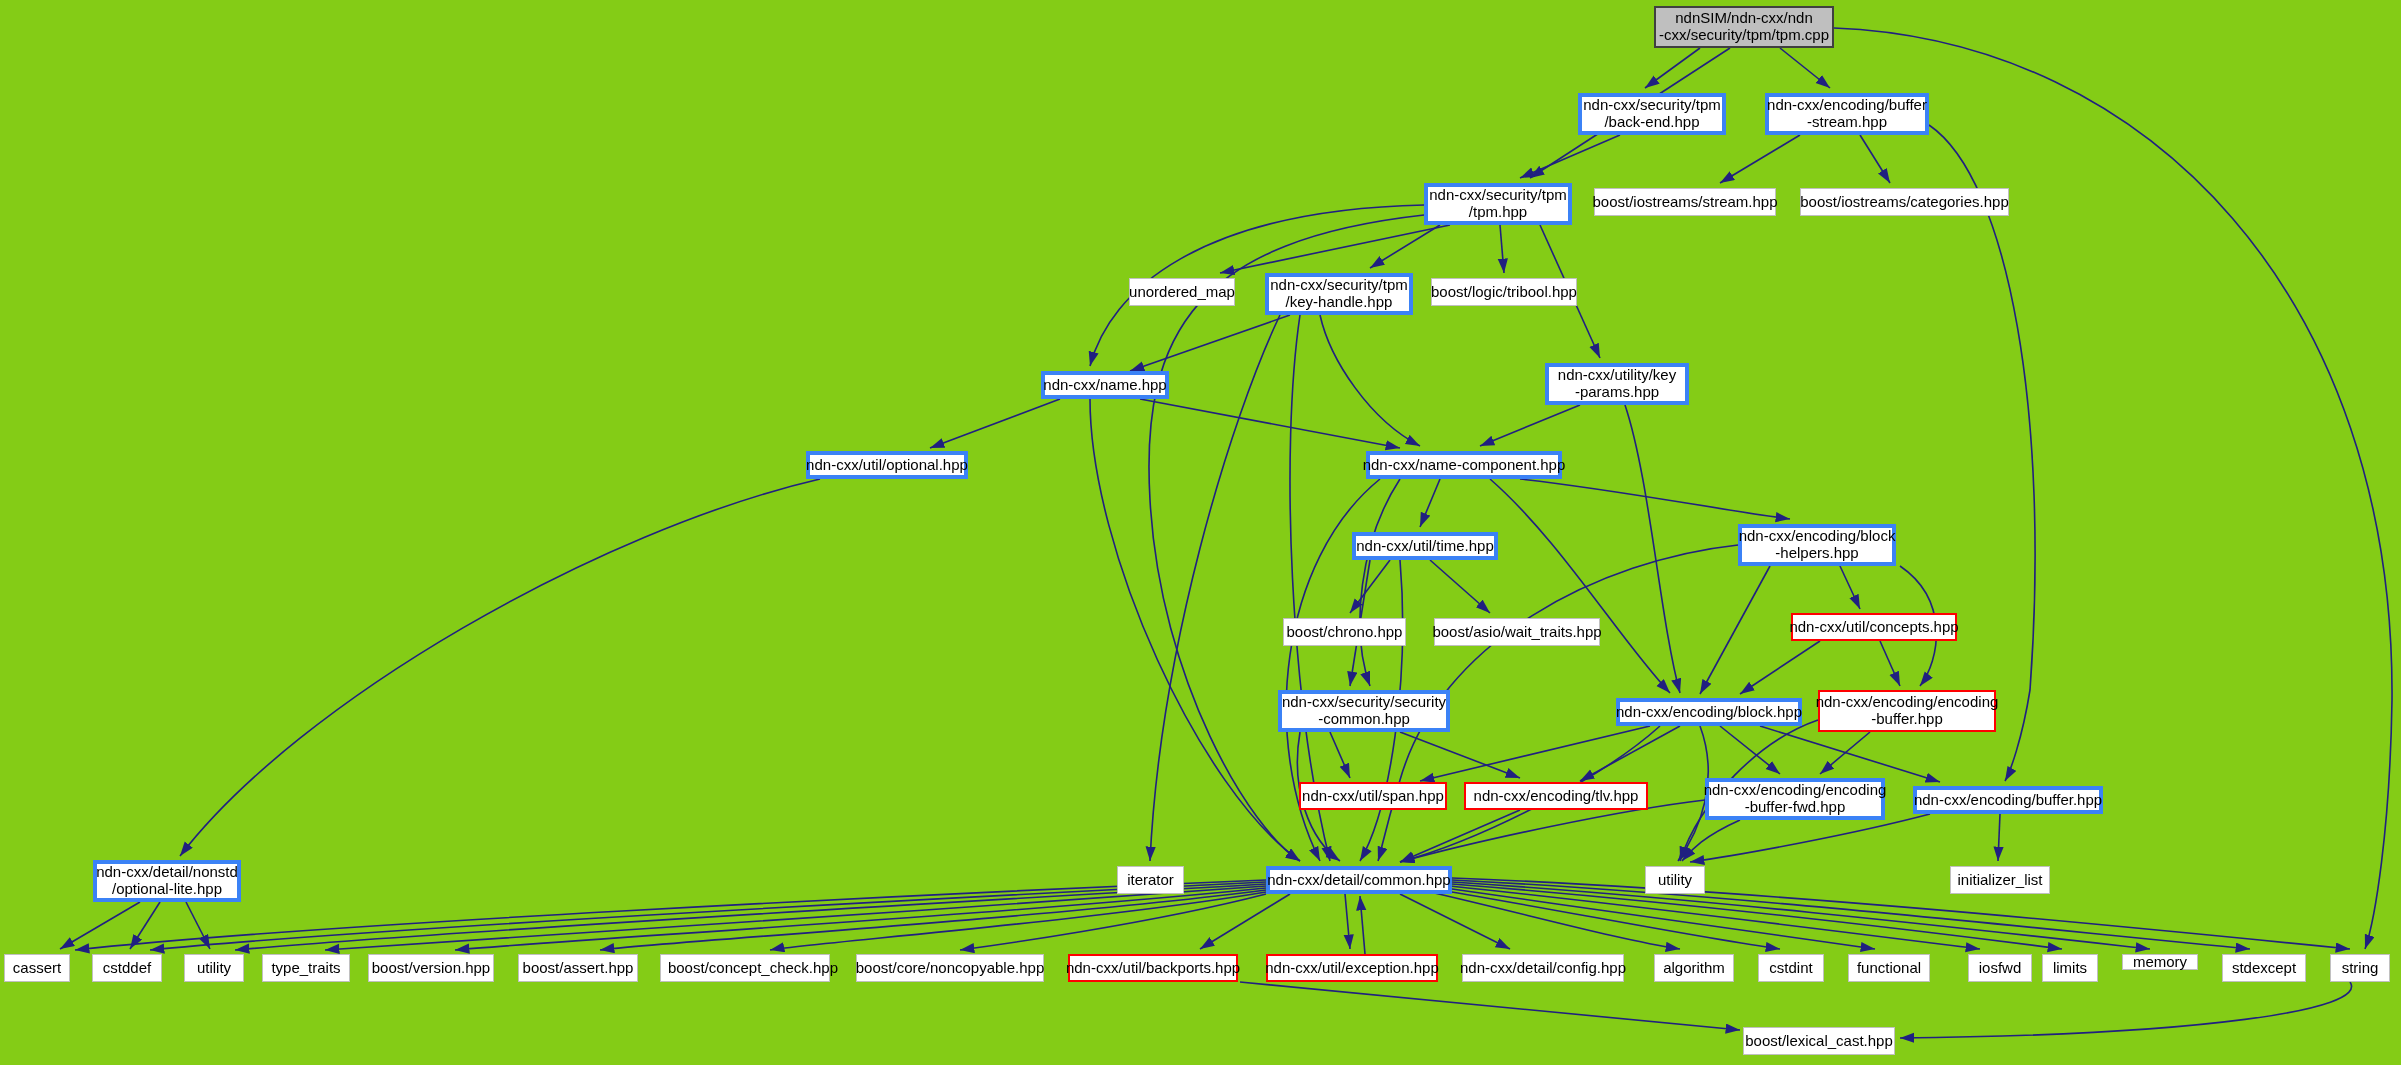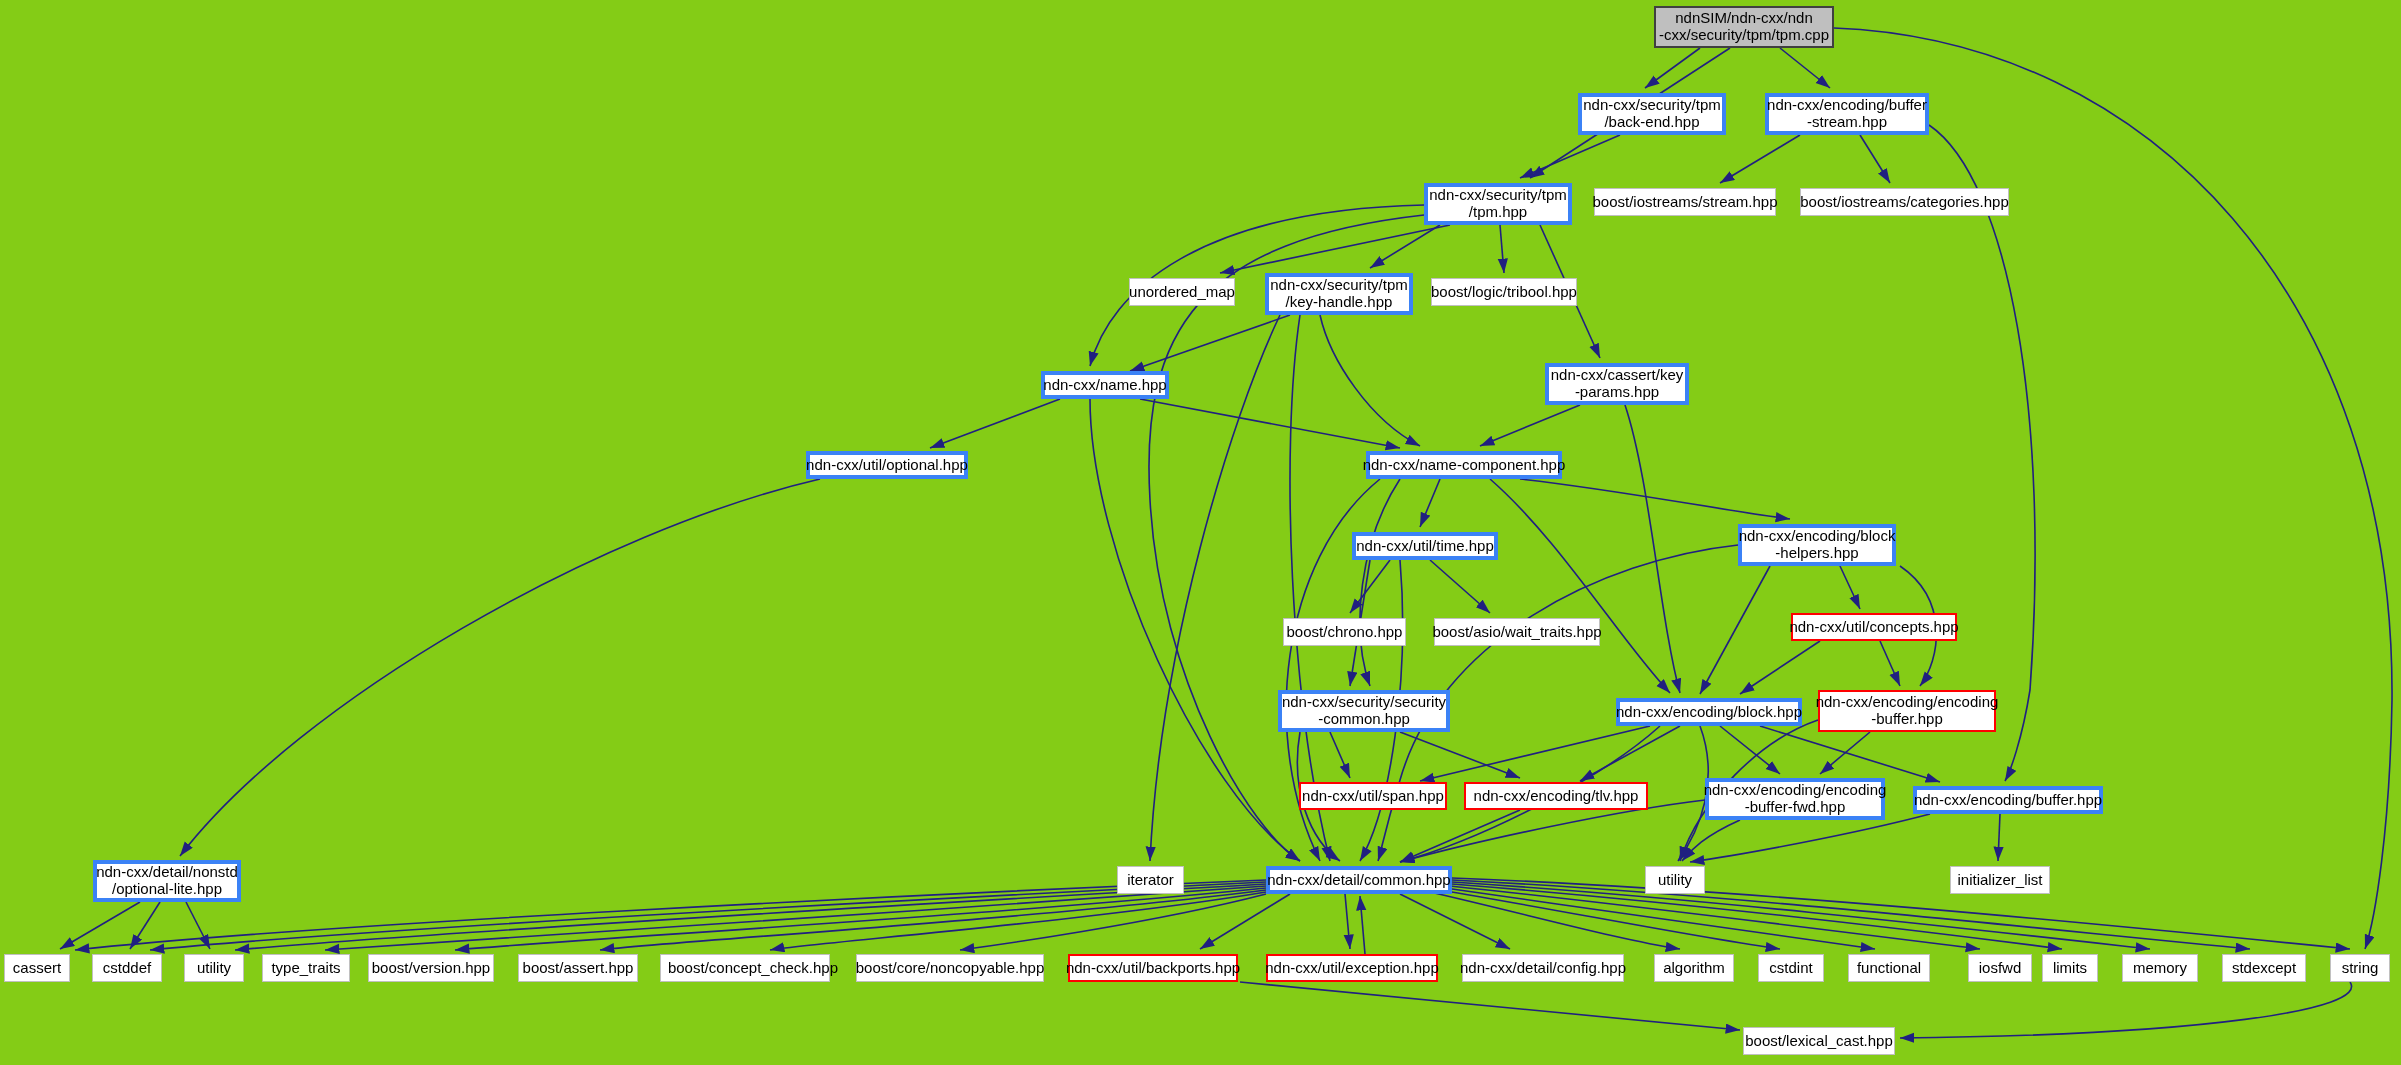--- a/index.html
+++ b/index.html
@@ -151,21 +151,21 @@
       <div class="node solid" style="left: 1765px; top: 93px; width: 164px; height: 42px;"><span class="lbl">ndn-cxx/encoding/buffer
 -stream.hpp</span></div>
       <div class="node light" style="left: 1594px; top: 188px; width: 182px; height: 28px;"><span class="lbl">boost/iostreams/stream.hpp</span></div>
       <div class="node light" style="left: 1800px; top: 188px; width: 209px; height: 28px;"><span class="lbl">boost/iostreams/categories.hpp</span></div>
       <div class="node solid" style="left: 1424px; top: 183px; width: 148px; height: 42px;"><span class="lbl">ndn-cxx/security/tpm
 /tpm.hpp</span></div>
       <div class="node light" style="left: 1129px; top: 278px; width: 106px; height: 28px;"><span class="lbl">unordered_map</span></div>
       <div class="node solid" style="left: 1265px; top: 273px; width: 148px; height: 42px;"><span class="lbl">ndn-cxx/security/tpm
 /key-handle.hpp</span></div>
       <div class="node light" style="left: 1431px; top: 278px; width: 146px; height: 28px;"><span class="lbl">boost/logic/tribool.hpp</span></div>
-      <div class="node solid" style="left: 1545px; top: 363px; width: 144px; height: 42px;"><span class="lbl">ndn-cxx/cassert/key
+      <div class="node solid" style="left: 1545px; top: 363px; width: 144px; height: 42px;"><span class="lbl">ndn-cxx/utility/key
 -params.hpp</span></div>
       <div class="node solid" style="left: 1041px; top: 371px; width: 128px; height: 28px;"><span class="lbl">ndn-cxx/name.hpp</span></div>
       <div class="node solid" style="left: 806px; top: 451px; width: 162px; height: 28px;"><span class="lbl">ndn-cxx/util/optional.hpp</span></div>
       <div class="node solid" style="left: 1366px; top: 451px; width: 196px; height: 28px;"><span class="lbl">ndn-cxx/name-component.hpp</span></div>
       <div class="node solid" style="left: 1352px; top: 532px; width: 146px; height: 28px;"><span class="lbl">ndn-cxx/util/time.hpp</span></div>
       <div class="node solid" style="left: 1738px; top: 524px; width: 158px; height: 42px;"><span class="lbl">ndn-cxx/encoding/block
 -helpers.hpp</span></div>
       <div class="node light" style="left: 1283px; top: 618px; width: 123px; height: 28px;"><span class="lbl">boost/chrono.hpp</span></div>
       <div class="node light" style="left: 1434px; top: 618px; width: 166px; height: 28px;"><span class="lbl">boost/asio/wait_traits.hpp</span></div>
       <div class="node redbox" style="left: 1791px; top: 613px; width: 166px; height: 28px;"><span class="lbl">ndn-cxx/util/concepts.hpp</span></div>
@@ -194,18 +194,18 @@
       <div class="node light" style="left: 660px; top: 954px; width: 170px; height: 28px; padding-left: 16px;"><span class="lbl">boost/concept_check.hpp</span></div>
       <div class="node light" style="left: 856px; top: 954px; width: 188px; height: 28px;"><span class="lbl">boost/core/noncopyable.hpp</span></div>
       <div class="node redbox" style="left: 1068px; top: 954px; width: 170px; height: 28px;"><span class="lbl">ndn-cxx/util/backports.hpp</span></div>
       <div class="node redbox" style="left: 1266px; top: 954px; width: 172px; height: 28px;"><span class="lbl">ndn-cxx/util/exception.hpp</span></div>
       <div class="node light" style="left: 1462px; top: 954px; width: 162px; height: 28px;"><span class="lbl">ndn-cxx/detail/config.hpp</span></div>
       <div class="node light" style="left: 1654px; top: 954px; width: 80px; height: 28px;"><span class="lbl">algorithm</span></div>
       <div class="node light" style="left: 1758px; top: 954px; width: 66px; height: 28px;"><span class="lbl">cstdint</span></div>
       <div class="node light" style="left: 1848px; top: 954px; width: 82px; height: 28px;"><span class="lbl">functional</span></div>
       <div class="node light" style="left: 1954px; top: 954px; width: 64px; height: 28px; margin-left: 14px;"><span class="lbl">iosfwd</span></div>
       <div class="node light" style="left: 2042px; top: 954px; width: 56px; height: 28px;"><span class="lbl">limits</span></div>
-      <div class="node light" style="left: 2122px; top: 954px; width: 76px; height: 28px;"><span class="lbl">memory</span></div>
+      <div class="node light" style="left: 2122px; top: 954px; width: 76px; height: 16px;"><span class="lbl">memory</span></div>
       <div class="node light" style="left: 2222px; top: 954px; width: 84px; height: 28px;"><span class="lbl">stdexcept</span></div>
       <div class="node light" style="left: 2330px; top: 954px; width: 60px; height: 28px;"><span class="lbl">string</span></div>
       <div class="node light" style="left: 1743px; top: 1027px; width: 152px; height: 28px;"><span class="lbl">boost/lexical_cast.hpp</span></div>
     </div>
 </div>
 
 </body></html>

